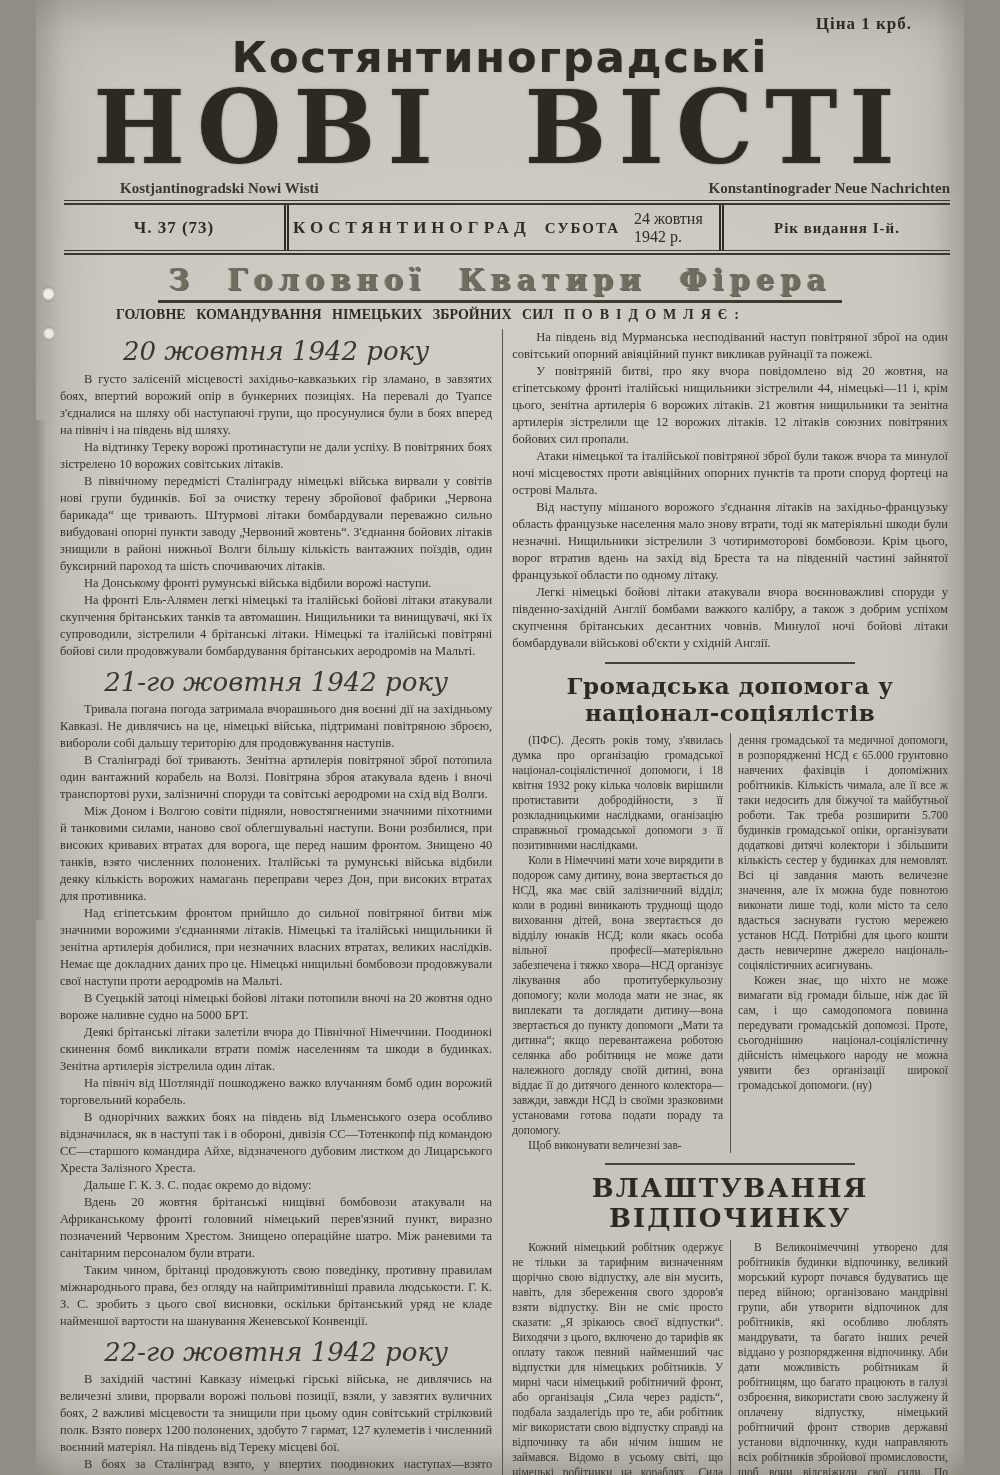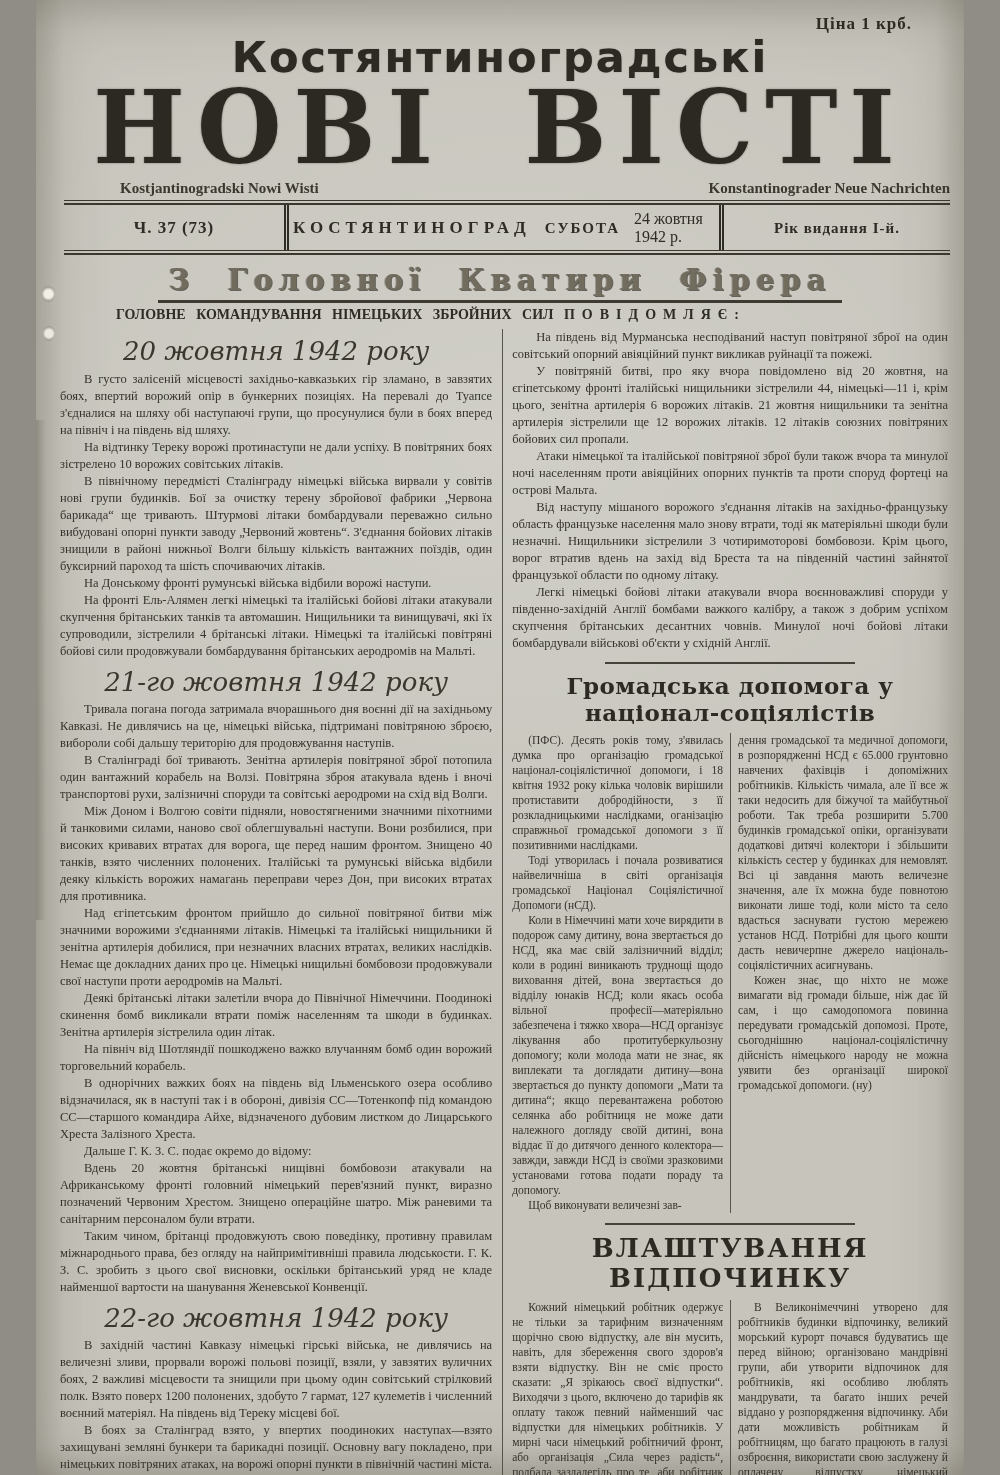--- a/index.html
+++ b/index.html
@@ -170,51 +170,51 @@
           <p class="para">На Донському фронті румунські війська відбили ворожі наступи.</p>
           <p class="para">На фронті Ель-Алямен легкі німецькі та італійські бойові літаки атакували скупчення брітанських танків та автомашин. Нищильники та винищувачі, які їх супроводили, зістрелили 4 брітанські літаки. Німецькі та італійські повітряні бойові сили продовжували бомбардування брітанських аеродромів на Мальті.</p>
         </div>
 
       <h2 class="date-heading">21-го жовтня 1942 року</h2>
       <div>
           <p class="para">Тривала погана погода затримала вчорашнього дня воєнні дії на західньому Кавказі. Не дивлячись на це, німецькі війська, підтримані повітряною зброєю, вибороли собі дальшу територію для продовжування наступів.</p>
           <p class="para">В Сталінграді бої тривають. Зенітна артилерія повітряної зброї потопила один вантажний корабель на Волзі. Повітряна зброя атакувала вдень і вночі транспортові рухи, залізничні споруди та совітські аеродроми на схід від Волги.</p>
           <p class="para">Між Доном і Волгою совіти підняли, новостягненими значними піхотними й танковими силами, наново свої облегшувальні наступи. Вони розбилися, при високих кривавих втратах для ворога, ще перед нашим фронтом. Знищено 40 танків, взято численних полонених. Італійські та румунські війська відбили деяку кількість ворожих намагань переправи через Дон, при високих втратах для противника.</p>
           <p class="para">Над єгіпетським фронтом прийшло до сильної повітряної битви між значними ворожими з'єднаннями літаків. Німецькі та італійські нищильники й зенітна артилерія добилися, при незначних власних втратах, великих наслідків. Немає ще докладних даних про це. Німецькі нищильні бомбовози продовжували свої наступи проти аеродромів на Мальті.</p>
+          <p class="para">В Суецькій затоці німецькі бойові літаки потопили вночі на 20 жовтня одно вороже наливне судно на 5000 БРТ.</p>
           <p class="para">Деякі брітанські літаки залетіли вчора до Північної Німеччини. Поодинокі скинення бомб викликали втрати поміж населенням та шкоди в будинках. Зенітна артилерія зістрелила один літак.</p>
           <p class="para">На північ від Шотляндії пошкоджено важко влучанням бомб один ворожий торговельний корабель.</p>
           <p class="para">В однорічних важких боях на південь від Ільменського озера особливо відзначилася, як в наступі так і в обороні, дивізія СС—Тотенкопф під командою СС—старшого командира Айхе, відзначеного дубовим листком до Лицарського Хреста Залізного Хреста.</p>
           <p class="para">Дальше Г. К. З. С. подає окремо до відому:</p>
           <p class="para">Вдень 20 жовтня брітанські нищівні бомбовози атакували на Африканському фронті головний німецький перев'язний пункт, виразно позначений Червоним Хрестом. Знищено операційне шатро. Між раневими та санітарним персоналом були втрати.</p>
           <p class="para">Таким чином, брітанці продовжують свою поведінку, противну правилам міжнароднього права, без огляду на найпримітивніші правила людськости. Г. К. З. С. зробить з цього свої висновки, оскільки брітанський уряд не кладе найменшої вартости на шанування Женевської Конвенції.</p>
         </div>
 
       <h2 class="date-heading">22-го жовтня 1942 року</h2>
       <div>
           <p class="para">В західній частині Кавказу німецькі гірські війська, не дивлячись на величезні зливи, прорвали ворожі польові позиції, взяли, у завзятих вуличних боях, 2 важливі місцевости та знищили при цьому один совітський стрілковий полк. Взято поверх 1200 полонених, здобуто 7 гармат, 127 кулеметів і численний воєнний матеріял. На південь від Тереку місцеві бої.</p>
           <p class="para">В боях за Сталінград взято, у впертих поодиноких наступах—взято захищувані земляні бункери та барикадні позиції. Основну вагу покладено, при німецьких повітряних атаках, на ворожі опорні пункти в північній частині міста. Продовжувані облегшувальні наступи на фронт на північ від міста розбито до решти при допомозі німецьких і румунських повітряних бойових сил. Руйнування тилових зв'язків совітів на схід від Волги продовжували бойові літаки.</p>
         </div>
     </section>
 
     <section class="col col-right">
       <div>
           <p class="para">На південь від Мурманська несподіваний наступ повітряної зброї на один совітський опорний авіяційний пункт викликав руйнації та пожежі.</p>
           <p class="para">У повітряній битві, про яку вчора повідомлено від 20 жовтня, на єгіпетському фронті італійські нищильники зістрелили 44, німецькі—11 і, крім цього, зенітна артилерія 6 ворожих літаків. 21 жовтня нищильники та зенітна артилерія зістрелили ще 12 ворожих літаків. 12 літаків союзних повітряних бойових сил пропали.</p>
-          <p class="para">Атаки німецької та італійської повітряної зброї були також вчора та минулої ночі населенням проти авіяційних опорних пунктів та проти споруд фортеці на острові Мальта.</p>
+          <p class="para">Атаки німецької та італійської повітряної зброї були також вчора та минулої ночі місцевостях проти авіяційних опорних пунктів та проти споруд фортеці на острові Мальта.</p>
           <p class="para">Від наступу мішаного ворожого з'єднання літаків на західньо-французьку область французьке населення мало знову втрати, тоді як матеріяльні шкоди були незначні. Нищильники зістрелили 3 чотиримоторові бомбовози. Крім цього, ворог втратив вдень на захід від Бреста та на південній частині зайнятої французької области по одному літаку.</p>
           <p class="para">Легкі німецькі бойові літаки атакували вчора воєнноважливі споруди у південно-західній Англії бомбами важкого калібру, а також з добрим успіхом скупчення брітанських десантних човнів. Минулої ночі бойові літаки бомбардували військові об'єкти у східній Англії.</p>
         </div>
 
       <div class="short-rule"></div>
 
       <h2 class="article-title social">Громадська допомога у націонал-соціялістів</h2>
       <div class="subcols">
         <div class="subcol subcol-a">
             <p class="para">(ПФС). Десять років тому, з'явилась думка про організацію громадської націонал-соціялістичної допомоги, і 18 квітня 1932 року кілька чоловік вирішили протиставити добродійности, з її розкладницькими наслідками, оганізацію справжньої громадської допомоги з її позитивними наслідками.</p>
-            <p class="para">Тоді утворилась і почала розвиватися найвеличніша в світі організація громадської Націонал Соціялістичної Допомоги (нСД).</p>
             <p class="para">Коли в Німеччині мати хоче вирядити в подорож саму дитину, вона звертається до НСД, яка має свій залізничний відділ; коли в родині виникають труднощі щодо виховання дітей, вона звертається до відділу юнаків НСД; коли якась особа вільної професії—матеріяльно забезпечена і тяжко хвора—НСД організує лікування або протитуберкульозну допомогу; коли молода мати не знає, як виплекати та доглядати дитину—вона звертається до пункту допомоги „Мати та дитина“; якщо перевантажена роботою селянка або робітниця не може дати належного догляду своїй дитині, вона віддає її до дитячого денного колектора—завжди, завжди НСД із своїми зразковими установами готова подати пораду та допомогу.</p>
             <p class="para">Щоб виконувати величезні зав-</p>
           </div>
         <div class="subcol subcol-b cont-first">
             <p class="para">дення громадської та медичної допомоги, в розпорядженні НСД є 65.000 грунтовно навчених фахівців і допоміжних робітників. Кількість чимала, але її все ж таки недосить для біжучої та майбутньої роботи. Так треба розширити 5.700 будинків громадської опіки, організувати додаткові дитячі колектори і збільшити кількість сестер у будинках для немовлят. Всі ці завдання мають величезне значення, але їх можна буде повнотою виконати лише тоді, коли місто та село вдасться заснувати густою мережею установ НСД. Потрібні для цього кошти дасть невичерпне джерело національ-соціялістичних асигнувань.</p>
             <p class="para">Кожен знає, що ніхто не може вимагати від громади більше, ніж дає їй сам, і що самодопомога повинна передувати громадській допомозі. Проте, сьогоднішню націонал-соціялістичну дійсність німецького народу не можна уявити без організації широкої громадської допомоги. (ну)</p>
           </div>
       </div>
 
       <div class="short-rule"></div>

